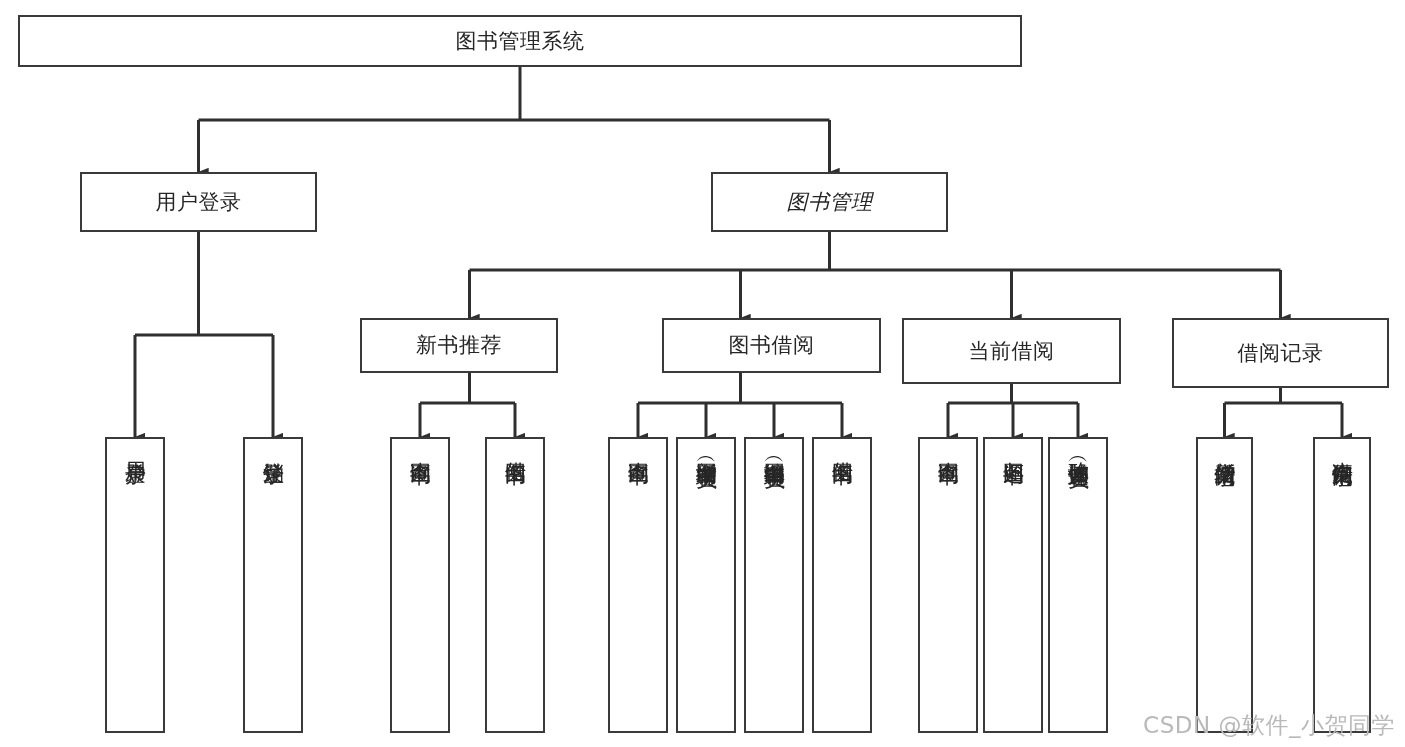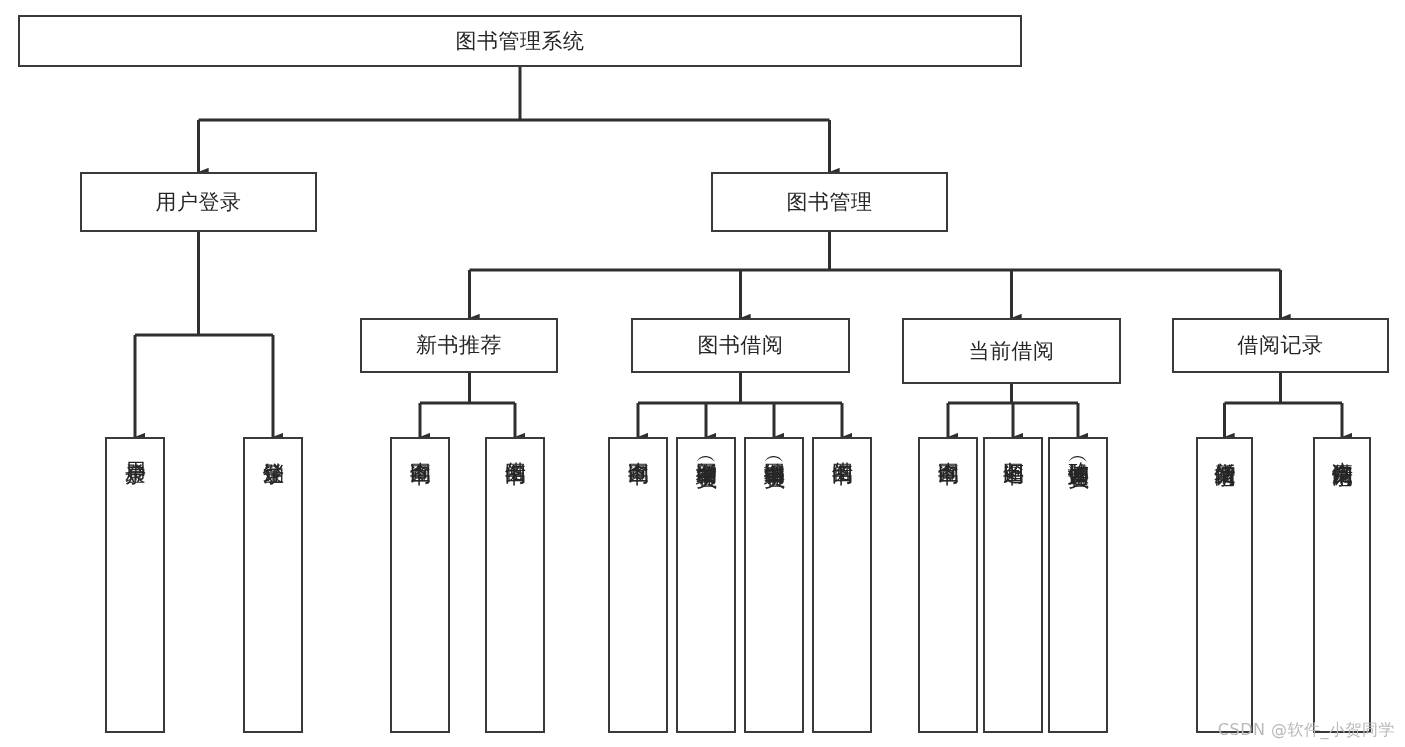--- a/index.html
+++ b/index.html
@@ -56,21 +56,21 @@
     writing-mode: vertical-rl;
     text-orientation: upright;
     letter-spacing: 1px;
     white-space: nowrap;
     text-align: start;
   }
   #watermark {
     position: absolute;
     right: 10px;
     bottom: 6px;
-    font-size: 16px;
+    font-size: 23px;
     color: #b9b9b9;
     letter-spacing: 0.5px;
     white-space: nowrap;
     pointer-events: none;
   }
 </style>
 </head>
 <body>
 
 <div id="diagram-root">
@@ -118,33 +118,33 @@
       </g>
   </svg>
 
   <div id="nodes-layer">
       <div class="node node-h" style="left: 18px; top: 15px; width: 1004px; height: 52px;">
         <span class="node-label">图书管理系统</span>
       </div>
       <div class="node node-h" style="left: 80px; top: 172px; width: 237px; height: 60px;">
         <span class="node-label">用户登录</span>
       </div>
-      <div class="node node-h" style="left: 711px; top: 172px; width: 237px; height: 60px;">
+      <div class="node node-h" style="left: 711px; top: 172px; width: 237px; height: 60px; font-style: italic;">
         <span class="node-label">图书管理</span>
       </div>
       <div class="node node-h" style="left: 360px; top: 318px; width: 198px; height: 55px;">
         <span class="node-label">新书推荐</span>
       </div>
-      <div class="node node-h" style="left: 631px; top: 318px; width: 219px; height: 55px;">
+      <div class="node node-h" style="left: 662px; top: 318px; width: 219px; height: 55px;">
         <span class="node-label">图书借阅</span>
       </div>
       <div class="node node-h" style="left: 902px; top: 318px; width: 219px; height: 66px;">
         <span class="node-label">当前借阅</span>
       </div>
-      <div class="node node-h" style="left: 1172px; top: 318px; width: 217px; height: 55px;">
+      <div class="node node-h" style="left: 1172px; top: 318px; width: 217px; height: 70px;">
         <span class="node-label">借阅记录</span>
       </div>
       <div class="node node-v" style="left: 105px; top: 437px; width: 60px; height: 296px;">
         <span class="node-label">用户登录</span>
       </div>
       <div class="node node-v" style="left: 243px; top: 437px; width: 60px; height: 296px;">
         <span class="node-label">注销登录</span>
       </div>
       <div class="node node-v" style="left: 390px; top: 437px; width: 60px; height: 296px;">
         <span class="node-label">查询图书</span>

